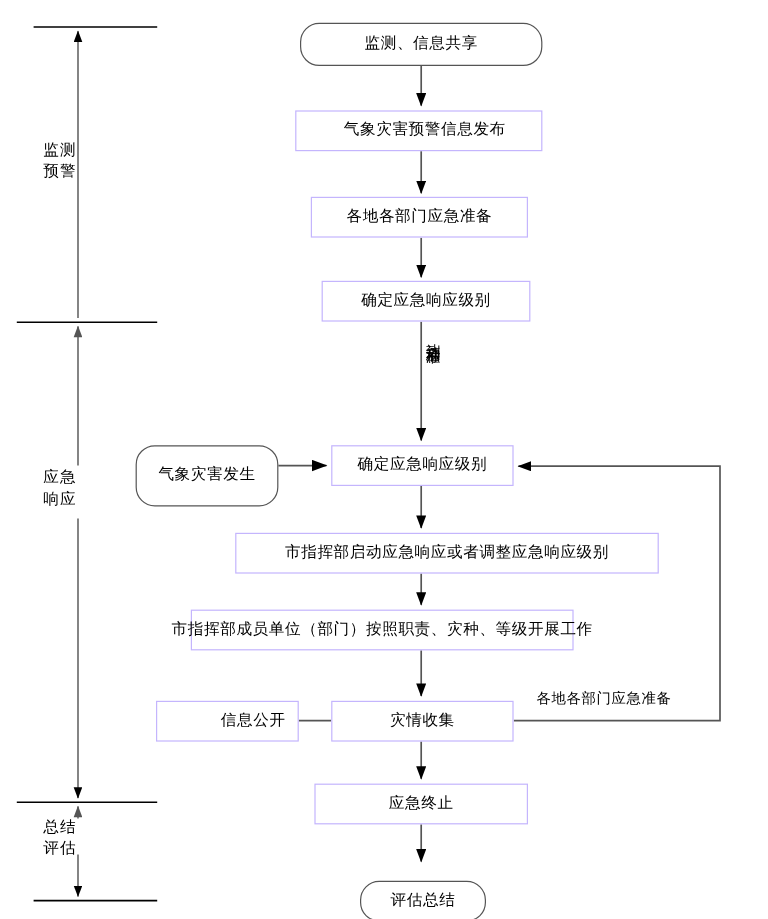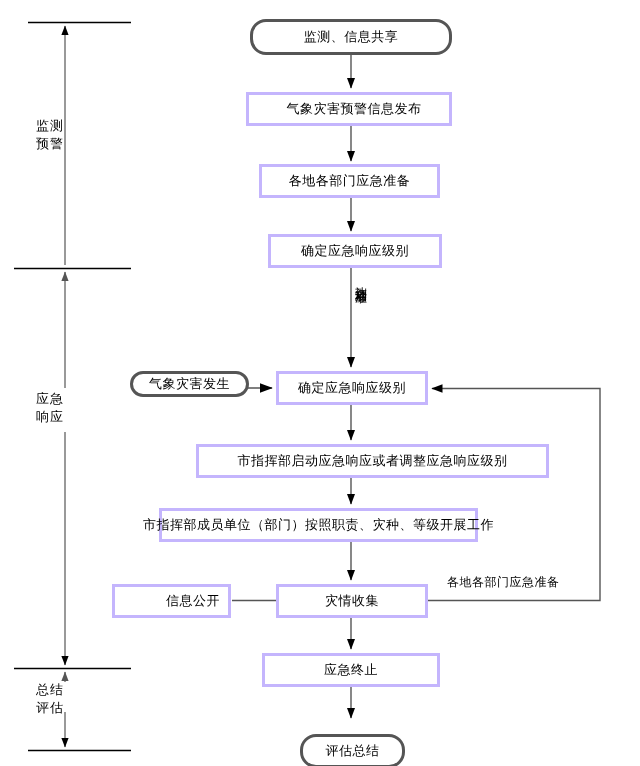--- a/index.html
+++ b/index.html
@@ -23,21 +23,21 @@
     position: absolute;
     left: 0;
     top: 0;
     width: 640px;
     height: 766px;
     pointer-events: none;
   }
   .node {
     position: absolute;
     box-sizing: border-box;
-    border: 3px solid #c4b5fd;
+    border: 1px solid #c4b5fd;
     background: #ffffff;
     display: flex;
     align-items: center;
     justify-content: center;
     text-align: center;
     font-size: 13px;
     line-height: 1.15;
     letter-spacing: 0.5px;
     color: #000000;
     white-space: nowrap;
@@ -132,27 +132,27 @@
   <div class="phase-label" style="left:36px; top:390px; width:60px;">应急
 响应</div>
   <div class="phase-label" style="left:36px; top:681px; width:60px;">总结
 评估</div>
 
   <div class="node round" style="left:250px; top:19px; width:202px; height:36px;">监测、信息共享</div>
   <div class="node" style="left:246px; top:92px; width:206px; height:34px;padding-left:10px;">气象灾害预警信息发布</div>
   <div class="node" style="left:259px; top:164px; width:181px; height:34px;">各地各部门应急准备</div>
   <div class="node" style="left:268px; top:234px; width:174px; height:34px;">确定应急响应级别</div>
 
-  <div class="node round" style="left:130px; top:371px; width:119px; height:26px;">气象灾害发生</div>
+  <div class="node round" style="left:113px; top:371px; width:119px; height:51px;">气象灾害发生</div>
   <div class="node" style="left:276px; top:371px; width:152px; height:34px;">确定应急响应级别</div>
 
   <div class="node" style="left:196px; top:444px; width:353px; height:34px;">市指挥部启动应急响应或者调整应急响应级别</div>
   <div class="node" style="left:159px; top:508px; width:319px; height:34px;">市指挥部成员单位（部门）按照职责、灾种、等级开展工作</div>
 
-  <div class="node" style="left:112px; top:584px; width:119px; height:34px;padding-left:43px;">信息公开</div>
+  <div class="node" style="left:130px; top:584px; width:119px; height:34px;padding-left:43px;">信息公开</div>
   <div class="node" style="left:276px; top:584px; width:152px; height:34px;">灾情收集</div>
 
   <div class="node" style="left:262px; top:653px; width:178px; height:34px;">应急终止</div>
   <div class="node round" style="left:300px; top:722px; width:105px; height:34px;margin-top:12px;">评估总结</div>
 
   <div class="edge-label vertical" style="left:355px; top:277px;">达到启动标准</div>
   <div class="edge-label" style="left:447px; top:574px;">各地各部门应急准备</div>
 
 </div>
 

